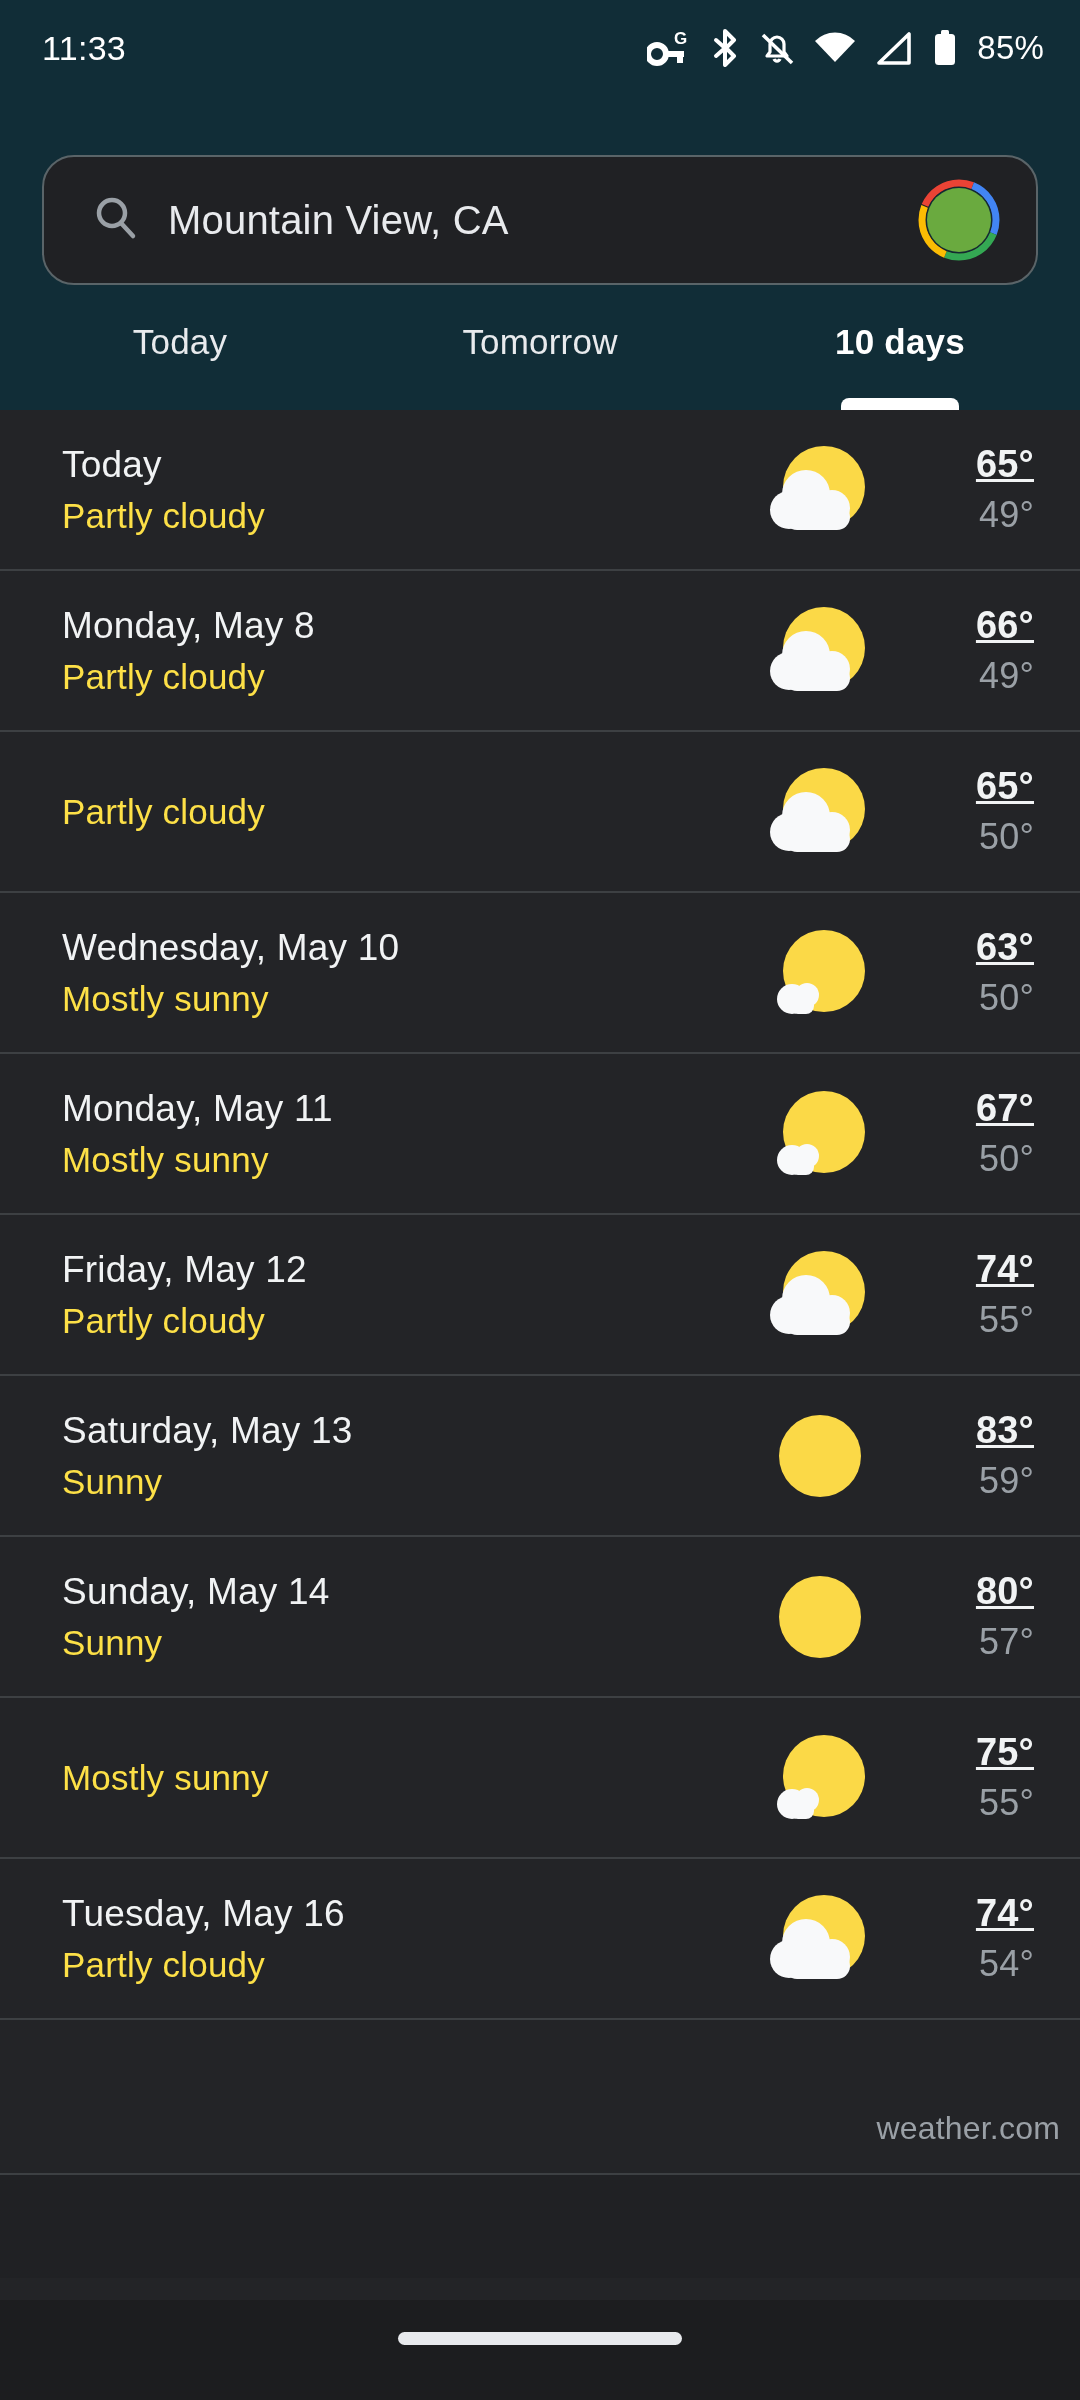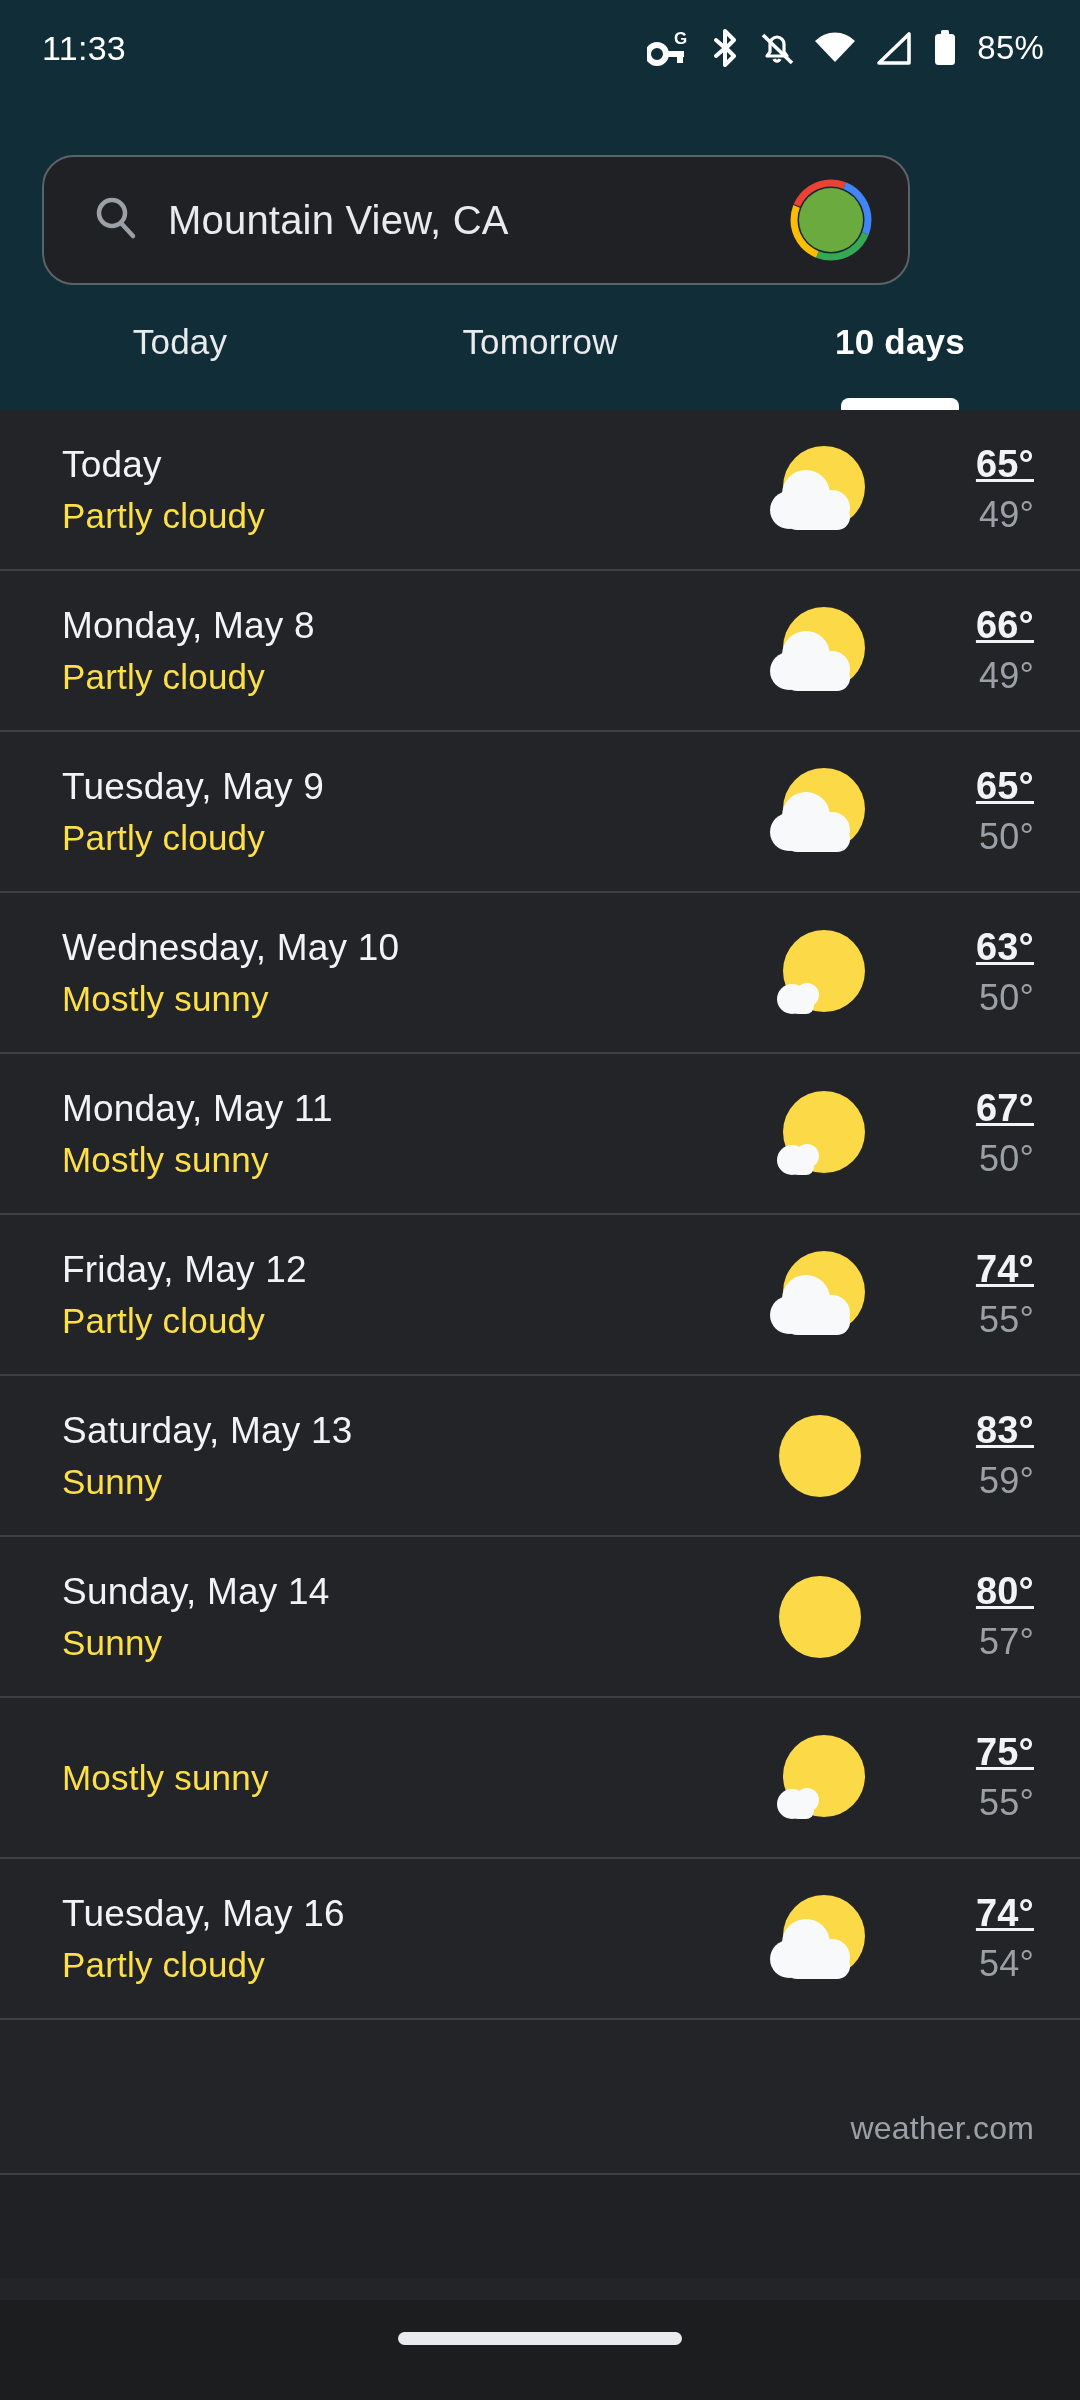--- a/index.html
+++ b/index.html
@@ -25,21 +25,21 @@
     text-align:right;
   }
   .status-clock { color:#ffffff; font-size:34px; letter-spacing:.3px; }
   .status-icons { display:flex; align-items:center; gap:19px; }
   .status-icons svg { display:block; }
   .battery-pct { color:#ffffff; font-size:33px; letter-spacing:.2px; }
 
   
   .searchbar {
     position:absolute; top:155px; left:42px;
-    width:868px; height:130px;
+    width:996px; height:130px;
     background:#202124;
     border:2px solid #5a6468;
     border-radius:32px;
     display:flex; align-items:center;
     padding:0 22px 0 48px;
   }
   .search-icon { flex:0 0 auto; margin-right:28px; }
   .search-text {
     flex:1 1 auto; color:#e8eaed; font-size:40px; letter-spacing:.2px;
     white-space:nowrap; overflow:hidden;
@@ -98,21 +98,21 @@
   .temp-lo { font-size:36px; color:#9aa0a6; letter-spacing:.2px; }
 
   
   .wsvg { width:116px; height:116px; display:block; }
 
   
   .attribution-bar {
     position:absolute; left:0; width:1080px; height:155px;
     background:#232427;
     display:flex; align-items:flex-end; justify-content:flex-end;
-    padding:0 46px 26px 0;
+    padding:0 20px 26px 0;
     border-bottom:2px solid #3d4043;
   }
   .attribution {
     font-size:32px; color:#9aa0a6; letter-spacing:.2px;
   }
 
   
   .filler {
     position:absolute; left:0; width:1080px;
     background:#202124;
@@ -247,21 +247,20 @@
             </g>
           </svg>
         </div>
         <div class="row-temps">
           <div class="temp-hi">66°</div>
           <div class="temp-lo">49°</div>
         </div>
       </div>
       <div class="forecast-row">
         <div class="row-text">
-          <div class="row-day">Tuesday, May 9</div>
           <div class="row-cond">Partly cloudy</div>
         </div>
         <div class="row-icon">
           <svg class="wsvg" viewBox="0 0 116 116">
             <circle cx="62" cy="55" r="41" fill="#fbd947"></circle>
             <g fill="#f8f9fa">
               <circle cx="44" cy="62" r="24"></circle>
               <circle cx="70" cy="76" r="18"></circle>
               <circle cx="27" cy="78" r="19"></circle>
               <rect x="22" y="72" width="66" height="26" rx="13"></rect>

